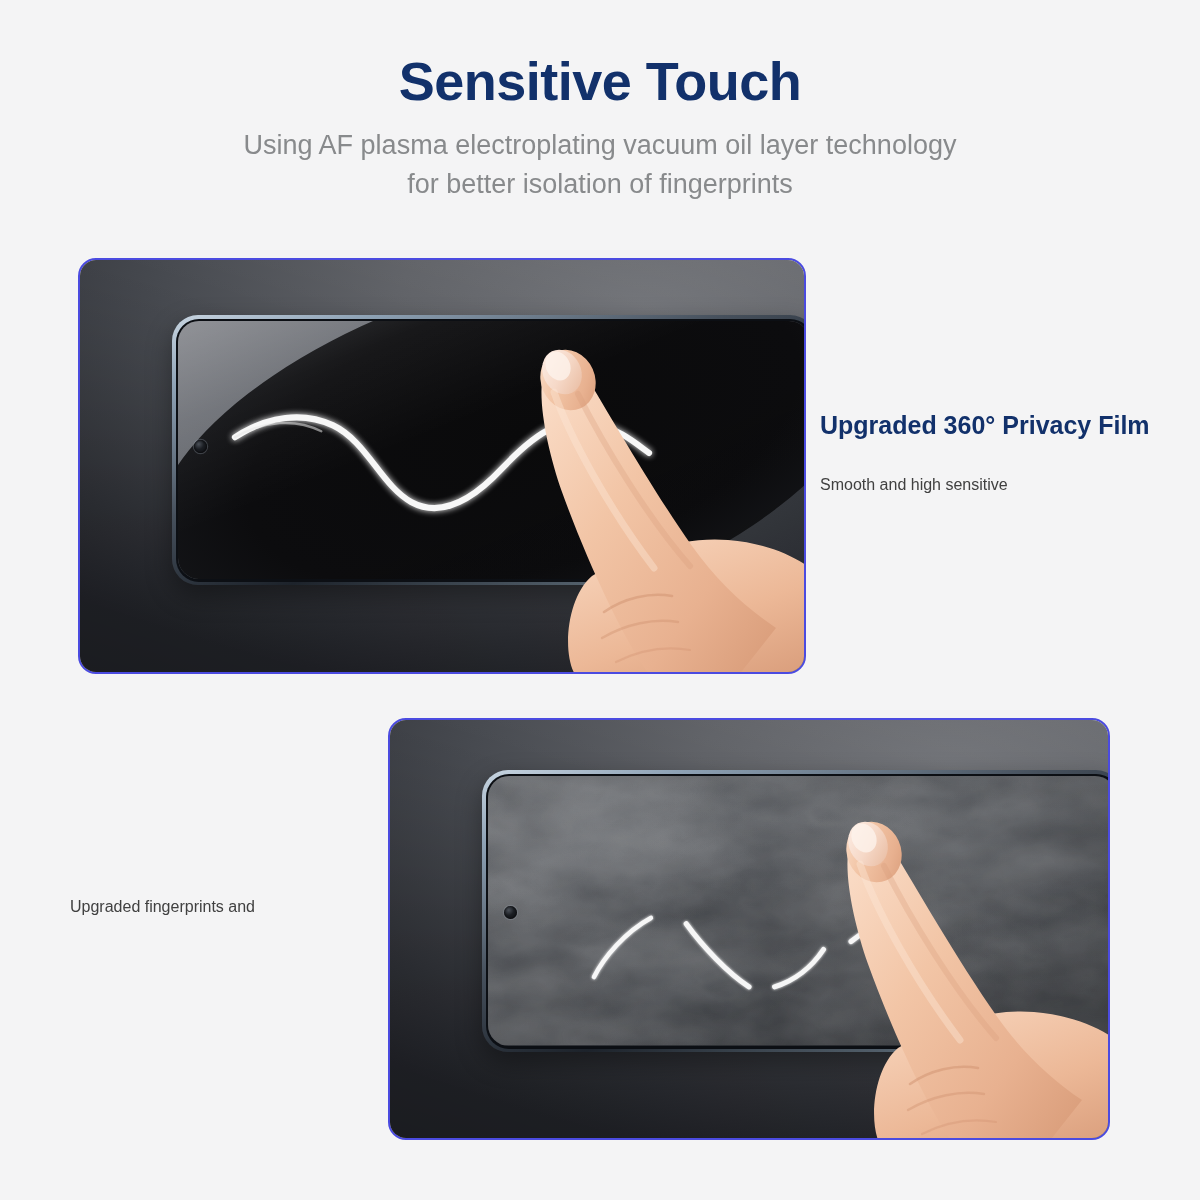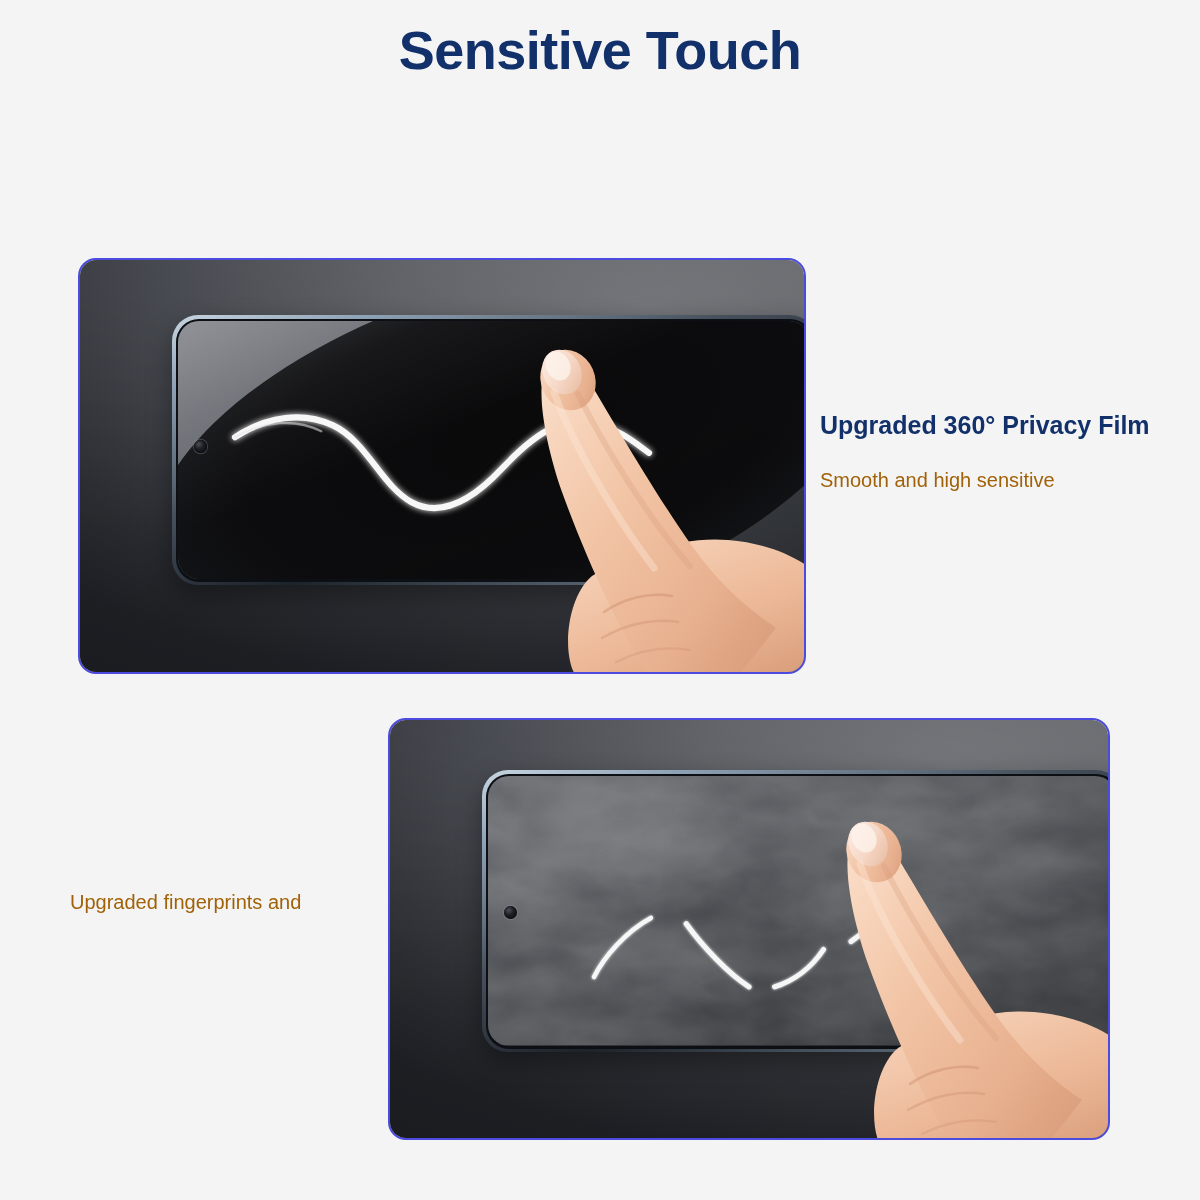--- a/index.html
+++ b/index.html
@@ -14,21 +14,21 @@
     background: #f4f4f5;
     font-family: "Liberation Sans", sans-serif;
     position: relative;
   }
 
   
   #header {
     position: absolute;
     top: 0; left: 0;
     width: 1200px;
-    padding-top: 21px;
+    padding-top: 52px;
     text-align: center;
   }
 
   #page-title {
     font-size: 54px;
     font-weight: bold;
     color: #12316b;
     letter-spacing: -0.5px;
     line-height: 1.08;
   }
@@ -195,36 +195,40 @@
 
   .callout-title {
     font-size: 25px;
     font-weight: bold;
     color: #12316b;
     line-height: 1.2;
     white-space: nowrap;
     text-align: center;
   }
   .callout-desc {
-    margin-top: 24px;
-    font-size: 20px;
-    color: #a16207;
+    margin-top: 32px;
+    font-size: 16px;
+    color: #404040;
     line-height: 1.62;
     font-weight: 400;
   }
   .callout-desc .d-line { display: block; }
 
   #callout-new { left: 820px; top: 410px; }
   #callout-old { left: 70px;  top: 862px; }
 </style>
 </head>
 <body>
 
 <div id="header">
   <div id="page-title">Sensitive Touch</div>
+  <div id="subtitle">
+    <span class="sub-line">Using AF plasma electroplating vacuum oil layer technology</span>
+    <span class="sub-line">for better isolation of fingerprints</span>
+  </div>
 </div>
 
 <div class="phone-card" id="card-top">
   <div class="card-bg"></div>
 
   <div class="phone" style="left:92px; top:55px; width:644px; height:270px;">
     <div class="phone-inner">
 
       <div class="speaker-row">
         <div class="speaker-slot"></div>

